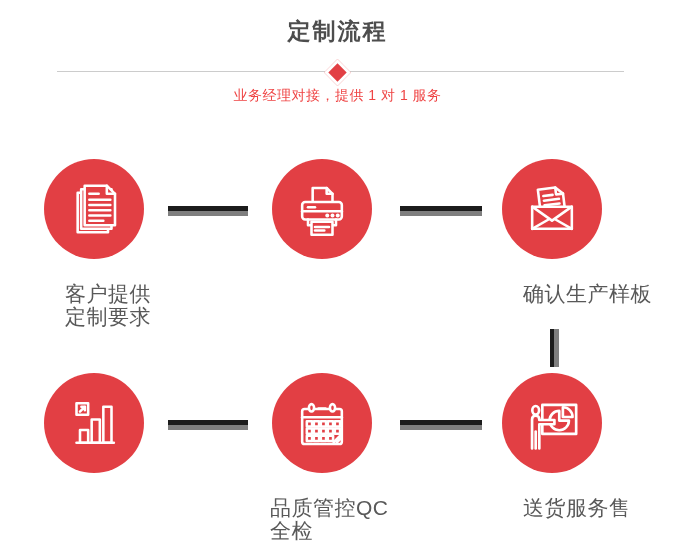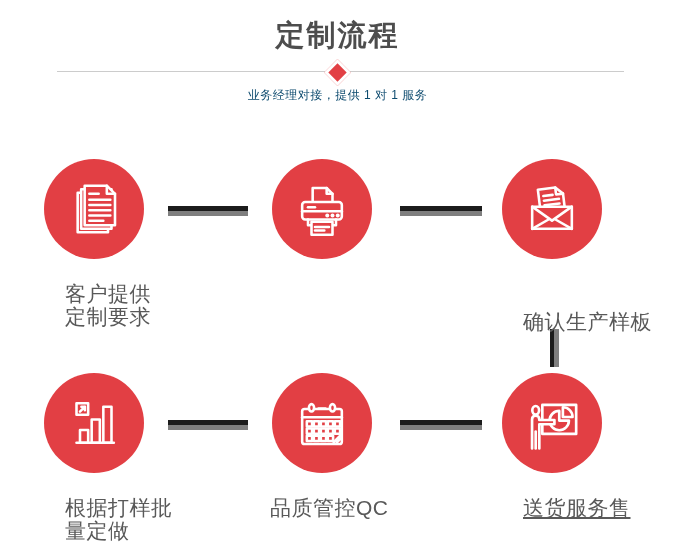--- a/index.html
+++ b/index.html
@@ -1,26 +1,26 @@
 <!DOCTYPE html>
 <html><head>
 <meta charset="utf-8">
 <style>
   html,body{margin:0;padding:0;background:#fff;}
   body{font-family:"Liberation Sans","DejaVu Sans",sans-serif;}
   .canvas{position:relative;width:675px;height:550px;background:#fff;overflow:hidden;}
 
   
   .title{position:absolute;left:0;top:16px;width:675px;text-align:center;
-         font-size:29px;font-weight:bold;color:#4d4d4d;letter-spacing:2px;}
+         font-size:23px;font-weight:bold;color:#4d4d4d;letter-spacing:2px;}
   .divider{position:absolute;left:57px;top:71px;width:567px;height:1px;background:#ccc;}
   .diamond{position:absolute;left:328px;top:63px;width:13px;height:13px;background:#e23f44;
            border:3px solid #fff;transform:rotate(45deg);}
   .subtitle{position:absolute;left:0;top:87px;width:675px;text-align:center;
-            font-size:12px;color:#0c4a6e;letter-spacing:0.5px;}
+            font-size:14px;color:#ef4444;letter-spacing:0.5px;}
 
   
   .circle{position:absolute;width:100px;height:100px;border-radius:50%;background:#e23f44;
           display:flex;align-items:center;justify-content:center;}
   .circle svg{display:block;}
   .ic{stroke:#fff;stroke-width:2.2;fill:none;stroke-linecap:round;stroke-linejoin:round;}
   .ic .fillred{fill:#e23f44;}
   .ic .fillwhite{fill:#fff;stroke:none;}
 
   
@@ -85,37 +85,33 @@
       <g transform="rotate(-7 24 16)">
         <path class="fillred" d="M13,6 L28,6 L34,12 L34,27 L13,27 Z"></path>
         <path d="M28,6 L28,12 L34,12"></path>
         <path d="M17,12 L25,12 M17,16 L30,16 M17,20 L30,20"></path>
       </g>
       <path class="fillred" d="M7,22 L41,22 L41,41 L7,41 Z"></path>
       <path d="M7,22 L24,34 L41,22"></path>
       <path d="M7,41 L21,33 M41,41 L27,33"></path>
     </svg>
   </div>
-  <div class="label" style="left:523px;top:282px;margin-top:28px;">
+  <div class="label" style="left:523px;top:282px;">
     <div>确认生产样板</div>
   </div>
 
   <div class="circle" style="left:44px;top:373px;">
     <svg class="ic" width="56" height="56" viewBox="0 0 48 48">
       <rect x="9" y="7" width="10" height="10"></rect>
       <path d="M12,14.2 L16.2,10 M16.2,13 L16.2,10 L13.2,10"></path>
       <rect x="12" y="30" width="7" height="11"></rect>
       <rect x="22" y="21" width="7" height="20"></rect>
       <rect x="32" y="10" width="7" height="31"></rect>
       <path d="M9,41 L41,41"></path>
     </svg>
-  </div>
-  <div class="label" style="left:65px;top:496px;">
-    <div>根据打样批</div>
-    <div>量定做</div>
   </div>
 
   <div class="circle" style="left:272px;top:373px;">
     <svg class="ic" width="56" height="56" viewBox="0 0 48 48">
       <rect class="fillred" x="7" y="12" width="34" height="30" rx="2"></rect>
       <path d="M7,19 L41,19"></path>
       <ellipse class="fillred" cx="15" cy="11" rx="2.2" ry="3.2"></ellipse>
       <ellipse class="fillred" cx="33" cy="11" rx="2.2" ry="3.2"></ellipse>
       <path d="M21,11.5 L27,11.5"></path>
       <rect x="11" y="22.5" width="4.5" height="4.5"></rect>
@@ -130,29 +126,30 @@
         <rect x="35" y="28.7" width="4.5" height="4.5"></rect>
       <rect x="11" y="34.9" width="4.5" height="4.5"></rect>
         <rect x="17" y="34.9" width="4.5" height="4.5"></rect>
         <rect x="23" y="34.9" width="4.5" height="4.5"></rect>
         <rect x="29" y="34.9" width="4.5" height="4.5"></rect>
       <path d="M34,40.5 L40,34.5 M36.8,40.5 L40,37.3"></path>
     </svg>
   </div>
   <div class="label" style="left:270px;top:496px;">
     <div>品质管控QC</div>
+    <div>全检</div>
   </div>
 
   <div class="circle" style="left:502px;top:373px;">
     <svg class="ic" width="58" height="58" viewBox="0 0 48 48">
       <rect x="16" y="9" width="28" height="24"></rect>
       <path class="fillred" d="M30,22 L30,14 A8,8 0 1 0 38,22 Z"></path>
       <path class="fillred" d="M33,11 A8,8 0 0 1 41,19 L33,19 Z"></path>
       <ellipse class="fillred" cx="10.5" cy="13.5" rx="2.8" ry="3.6"></ellipse>
       <path class="fillred" d="M7.5,45 L7.5,21 Q7.5,18 10.5,18 Q13.5,18 13.5,21 L13.5,21.5 L26,21.5 L26,25 L13.5,25 L13.5,45"></path>
       <path d="M10.5,45 L10.5,31"></path>
     </svg>
   </div>
-  <div class="label" style="left:523px;top:496px;text-decoration:underline;">
+  <div class="label" style="left:523px;top:496px;">
     <div>送货服务售</div>
   </div>
 
 </div>
 
 </body></html>

